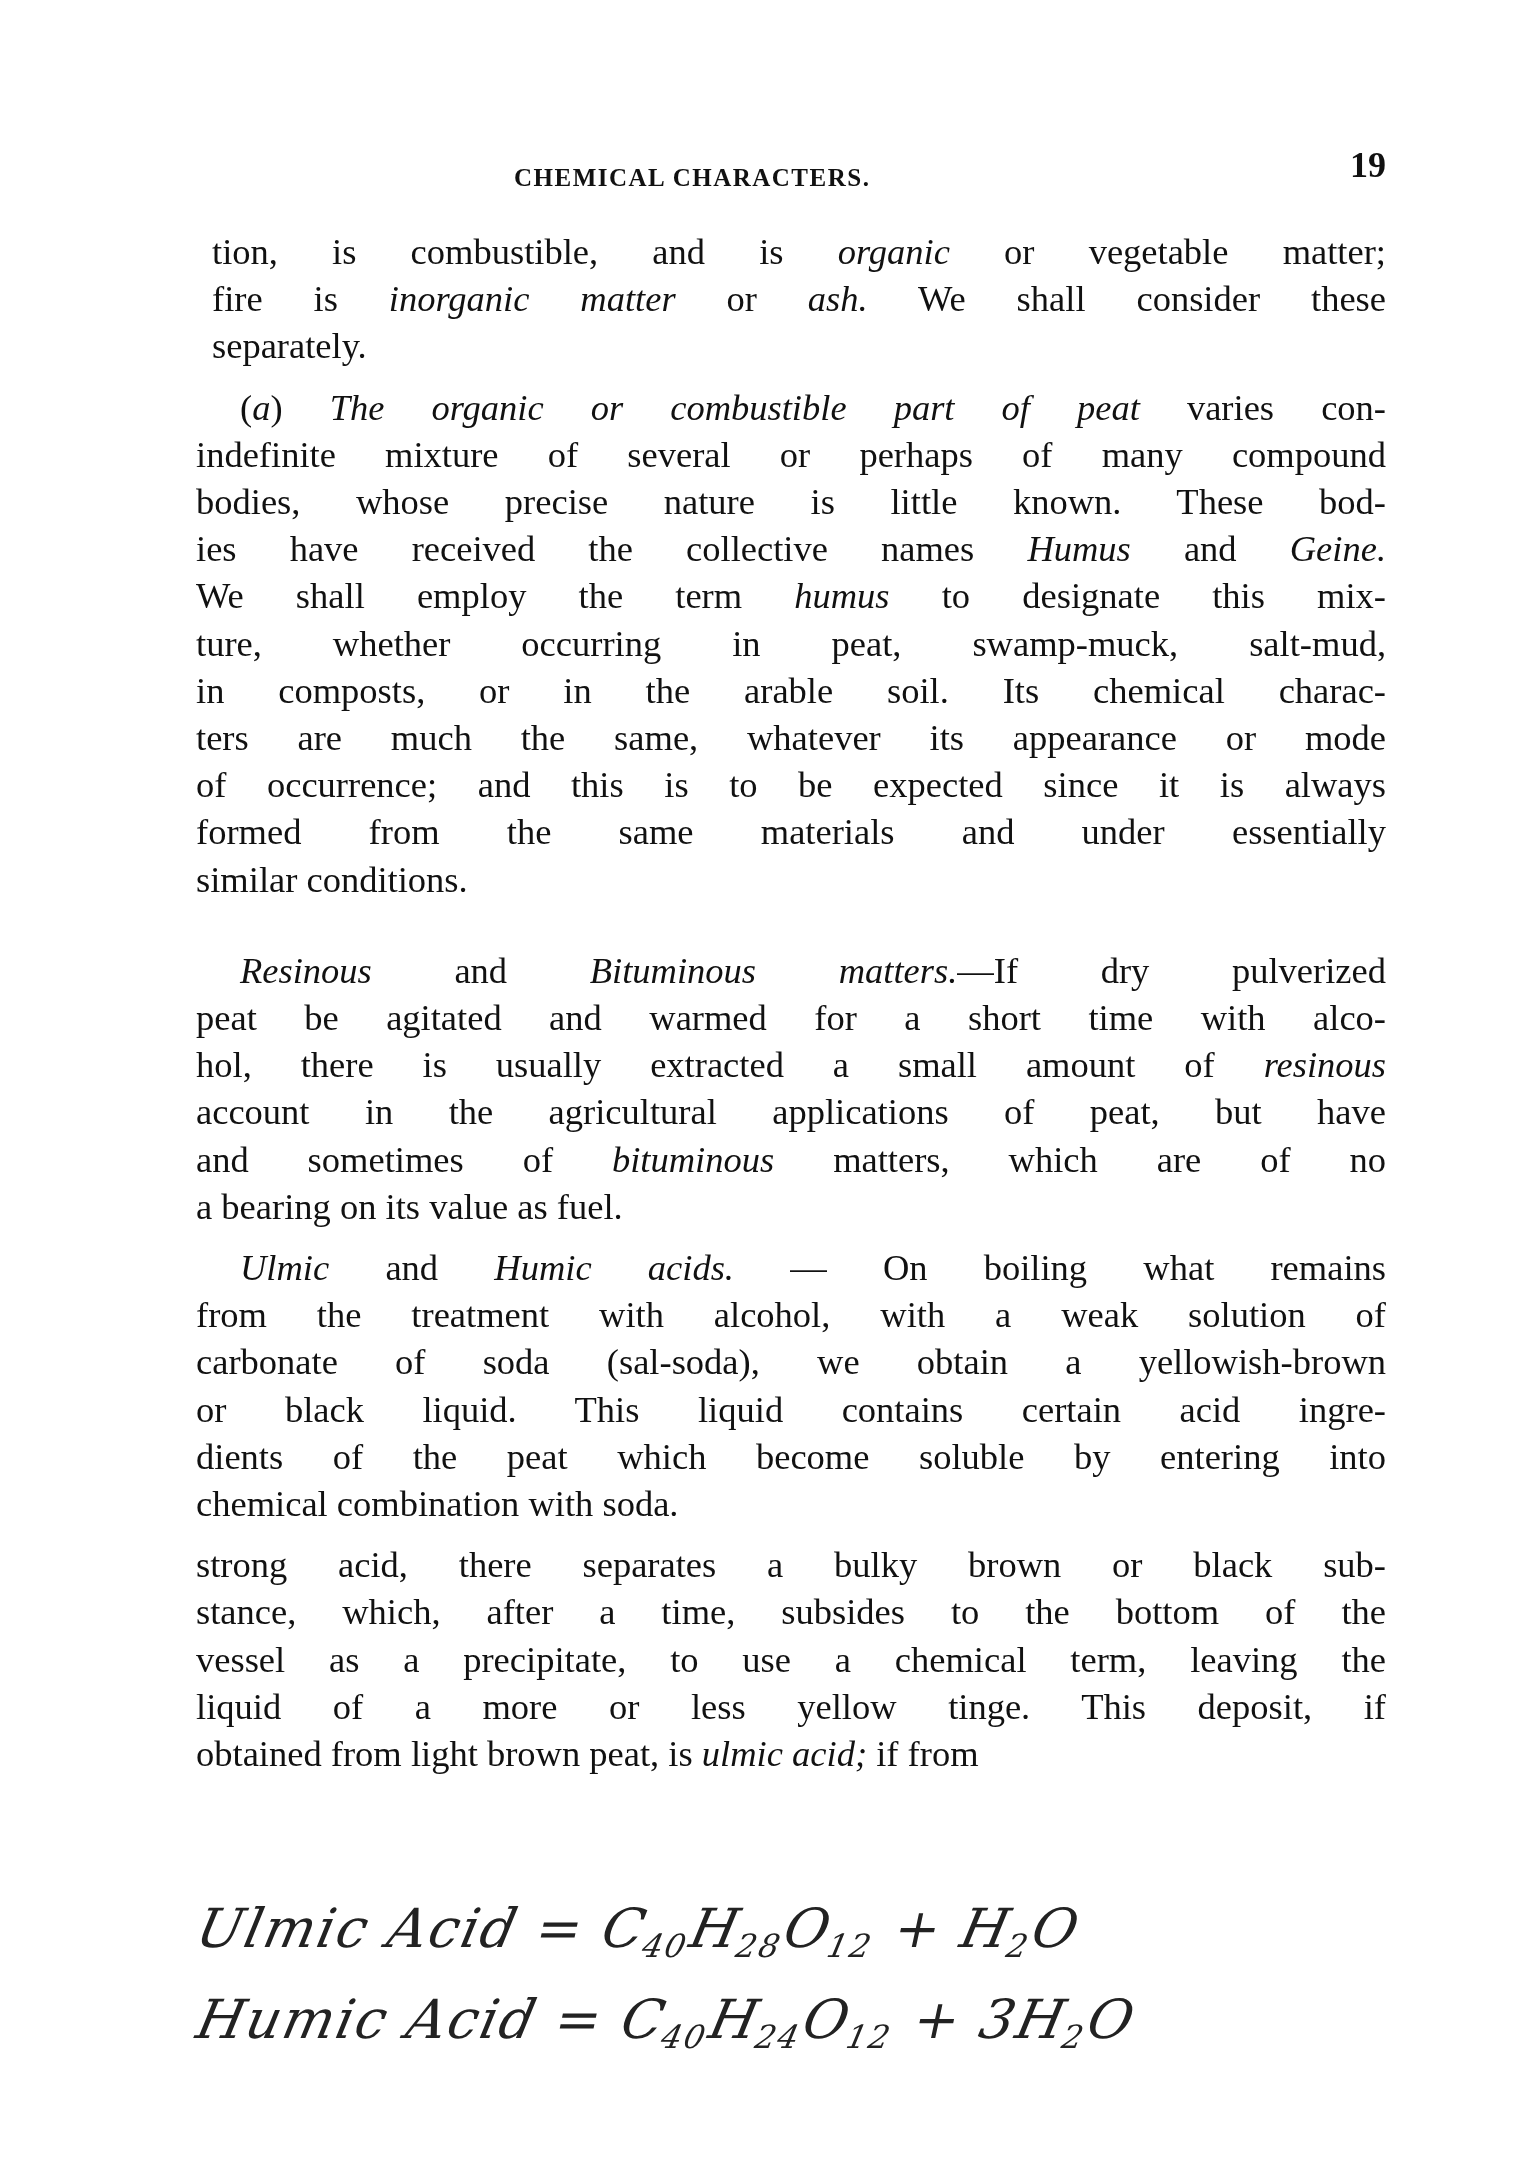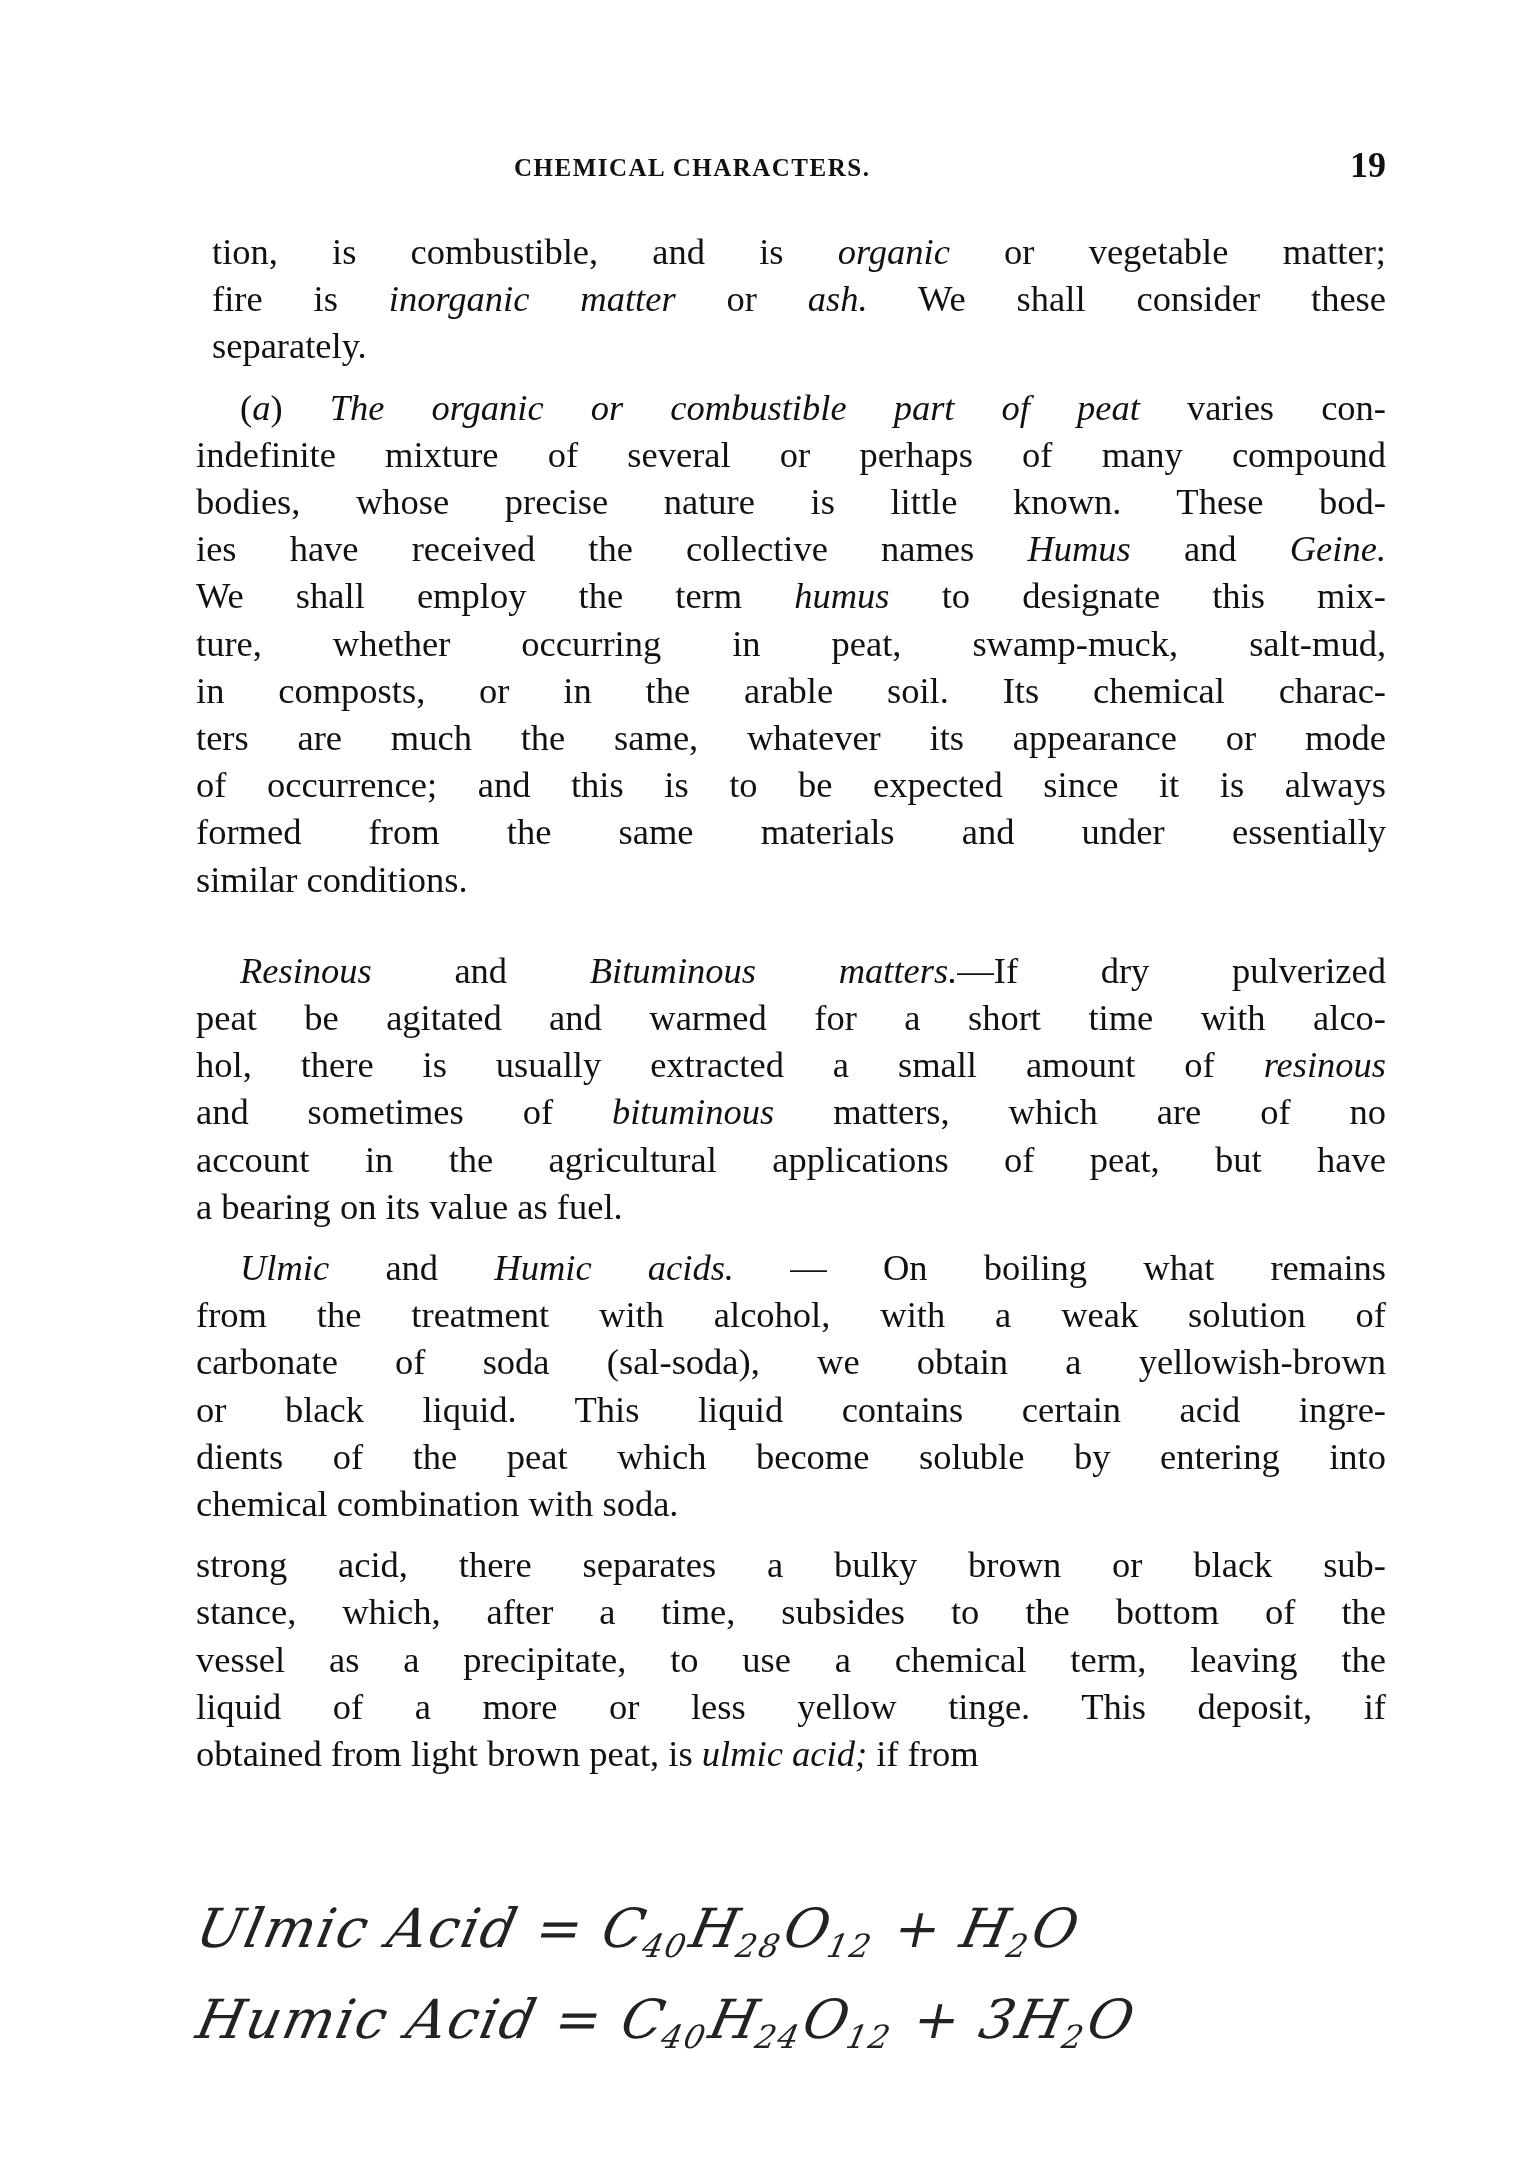--- a/index.html
+++ b/index.html
@@ -5,21 +5,21 @@
   html, body { margin: 0; padding: 0; background: #ffffff; }
   body {
     width: 1539px; height: 2177px; position: relative; overflow: hidden;
     font-family: "Liberation Serif", "DejaVu Serif", serif; color: #111;
   }
   .page { position: absolute; left: 196px; top: 0; width: 1190px; }
   .header {
     position: absolute; top: 148px; left: 0; width: 1190px; height: 40px;
   }
   .running-title {
-    position: absolute; left: 318px; top: 6px;
+    position: absolute; left: 318px; top: 16px;
     font-size: 25px; letter-spacing: 1.5px; font-weight: bold; font-variant: small-caps;
   }
   .page-number {
     position: absolute; right: 0; top: -4px; font-size: 36px; font-weight: bold;
   }
   .body { position: absolute; top: 228px; left: 0; width: 1190px; }
   p {
     margin: 0; font-size: 36.5px; line-height: 47.2px; text-align: justify;
     text-align-last: auto; hyphens: none;
   }
@@ -61,22 +61,22 @@
         <span class="line"><span>in composts, or in the arable soil.  Its chemical charac-</span></span>
         <span class="line"><span>ters are much the same, whatever its appearance or mode</span></span>
         <span class="line"><span>of occurrence; and this is to be expected since it is always</span></span>
         <span class="line"><span>formed from the same materials and under essentially</span></span>
         <span class="line last"><span>similar conditions.</span></span>
       </p>
       <p class="indent" style="text-indent: 0px; margin-top: 44px;">
         <span class="line" style="padding-left: 44px;"><em>Resinous</em><span> and </span><em>Bituminous matters.</em><span>—If dry pulverized</span></span>
         <span class="line"><span>peat be agitated and warmed for a short time with alco-</span></span>
         <span class="line"><span>hol, there is usually extracted a small amount of </span><em>resinous</em></span>
+        <span class="line"><span>account in the agricultural applications of peat, but have</span></span>
         <span class="line"><span>and sometimes of </span><em>bituminous</em><span> matters, which are of no</span></span>
-        <span class="line"><span>account in the agricultural applications of peat, but have</span></span>
         <span class="line last"><span>a bearing on its value as fuel.</span></span>
       </p>
       <p class="indent" style="text-indent: 0px;">
         <span class="line" style="padding-left: 44px;"><em>Ulmic</em><span> and </span><em>Humic acids.</em><span> — On boiling what remains</span></span>
         <span class="line"><span>from the treatment with alcohol, with a weak solution of</span></span>
         <span class="line"><span>carbonate of soda (sal-soda), we obtain a yellowish-brown</span></span>
         <span class="line"><span>or black liquid.  This liquid contains certain acid ingre-</span></span>
         <span class="line"><span>dients of the peat which become soluble by entering into</span></span>
         <span class="line last"><span>chemical combination with soda.</span></span>
       </p>

